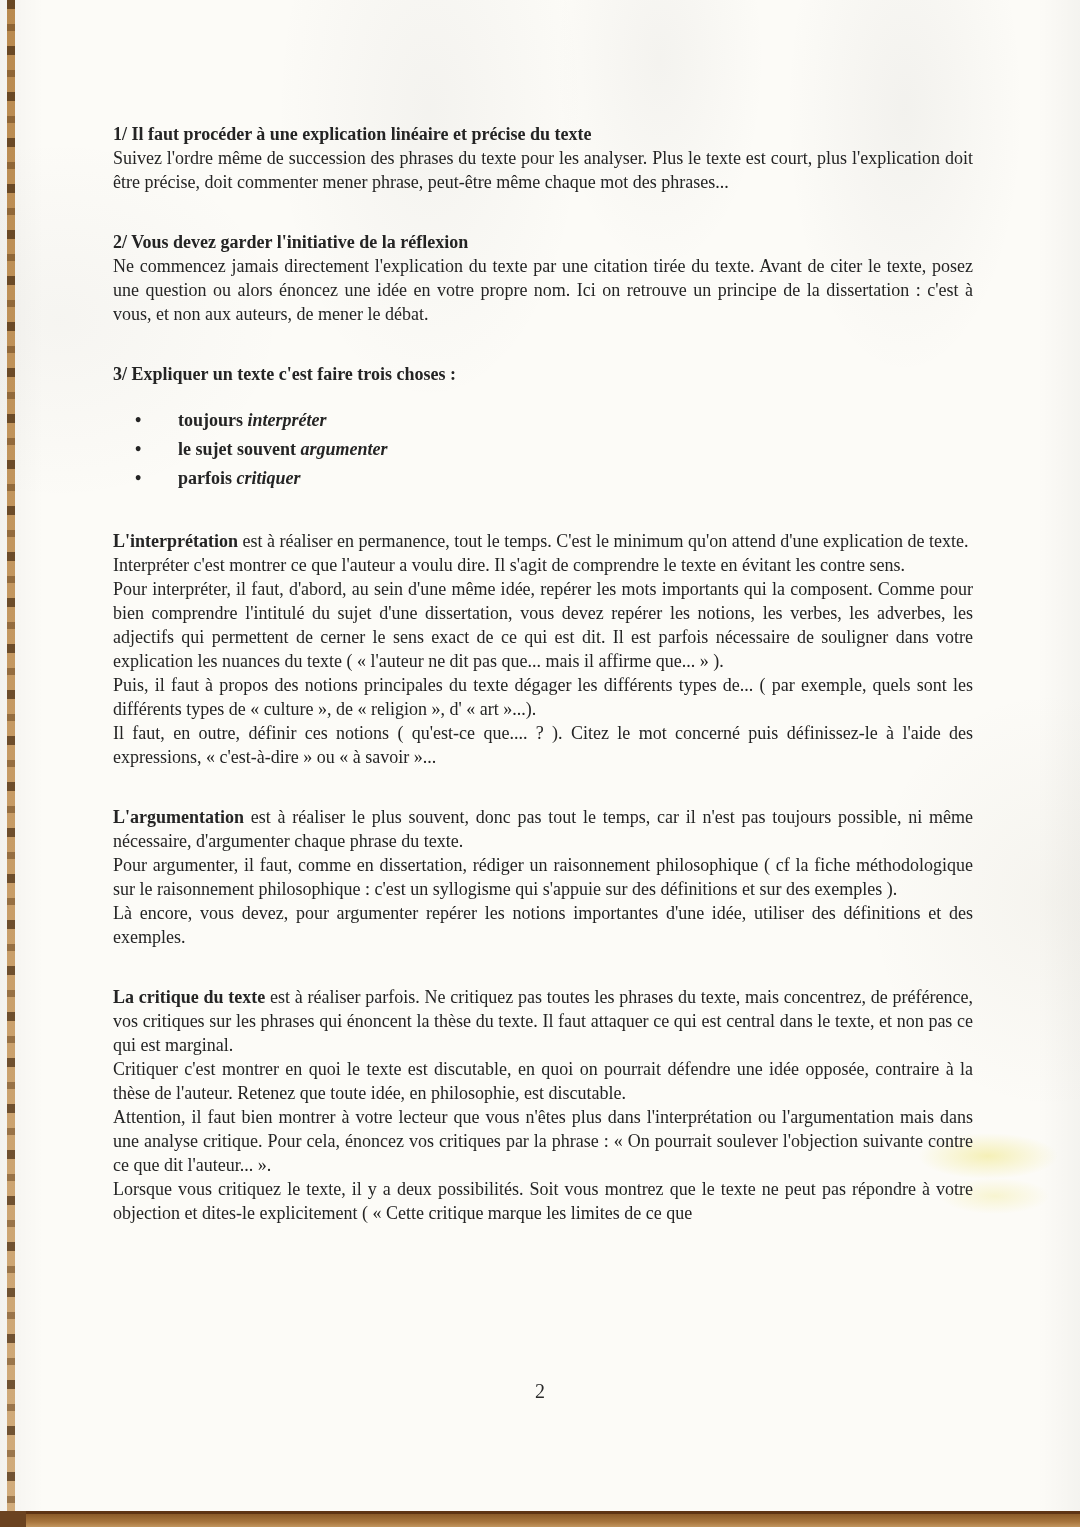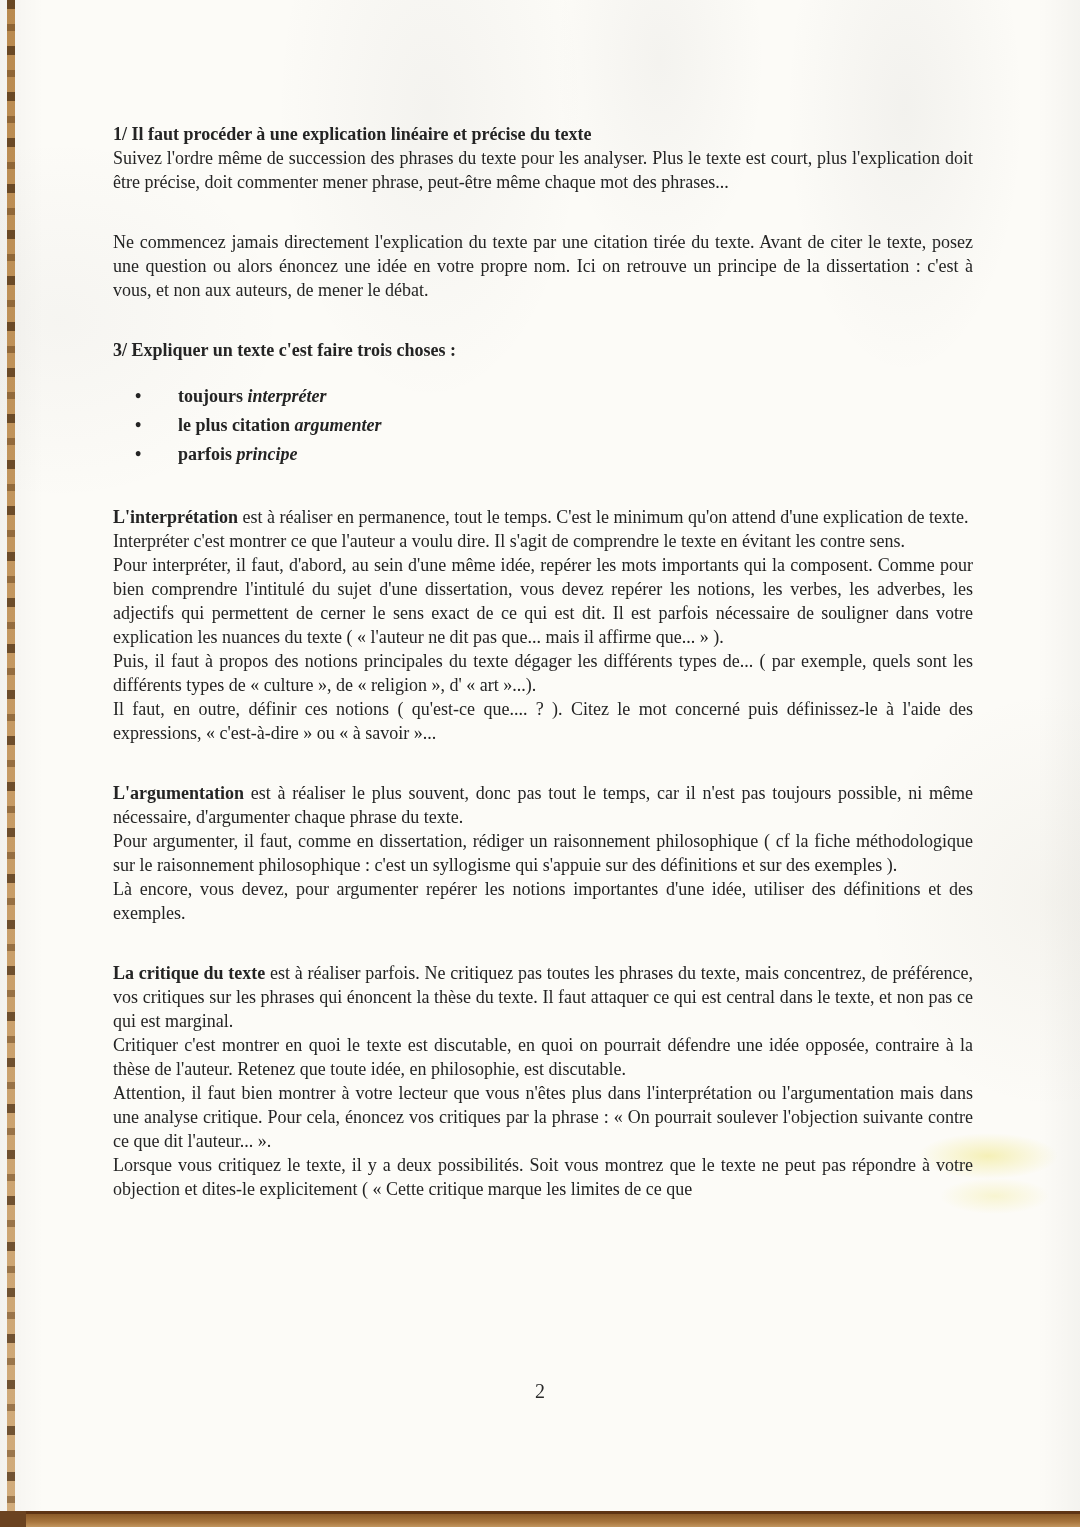--- a/index.html
+++ b/index.html
@@ -83,29 +83,30 @@
 <div class="yellow-highlight small"></div>
 
 <div class="content">
 
   <div class="section">
     <p class="heading">1/ Il faut procéder à une explication linéaire et précise du texte</p>
     <p>Suivez l'ordre même de succession des phrases du texte pour les analyser. Plus le texte est court, plus l'explication doit être précise, doit commenter mener phrase, peut-être même chaque mot des phrases...</p>
   </div>
 
   <div class="section">
+    <p class="heading">2/ Vous devez garder l'initiative de la réflexion</p>
     <p>Ne commencez jamais directement l'explication du texte par une citation tirée du texte. Avant de citer le texte, posez une question ou alors énoncez une idée en votre propre nom. Ici on retrouve un principe de la dissertation : c'est à vous, et non aux auteurs, de mener le débat.</p>
   </div>
 
   <div class="section gap-md">
     <p class="heading">3/ Expliquer un texte c'est faire trois choses :</p>
     <ul class="bullets">
       <li><span>toujours </span><em>interpréter</em></li>
-      <li><span>le plus citation </span><em>argumenter</em></li>
-      <li><span>parfois </span><em>principe</em></li>
+      <li><span>le sujet souvent </span><em>argumenter</em></li>
+      <li><span>parfois </span><em>critiquer</em></li>
     </ul>
   </div>
 
   <div class="section gap-lg">
     <p><strong>L'interprétation</strong><span> est à réaliser en permanence, tout le temps. C'est le minimum qu'on attend d'une explication de texte.</span></p>
     <p>Interpréter c'est montrer ce que l'auteur a voulu dire. Il s'agit de comprendre le texte en évitant les contre sens.</p>
     <p>Pour interpréter, il faut, d'abord, au sein d'une même idée, repérer les mots importants qui la composent. Comme pour bien comprendre l'intitulé du sujet d'une dissertation, vous devez repérer les notions, les verbes, les adverbes, les adjectifs qui permettent de cerner le sens exact de ce qui est dit. Il est parfois nécessaire de souligner dans votre explication les nuances du texte ( « l'auteur ne dit pas que... mais il affirme que... » ).</p>
     <p>Puis, il faut à propos des notions principales du texte dégager les différents types de... ( par exemple, quels sont les différents types de « culture », de « religion », d' « art »...).</p>
     <p>Il faut, en outre, définir ces notions ( qu'est-ce que.... ? ). Citez le mot concerné puis définissez-le à l'aide des expressions, « c'est-à-dire » ou « à savoir »...</p>
   </div>

